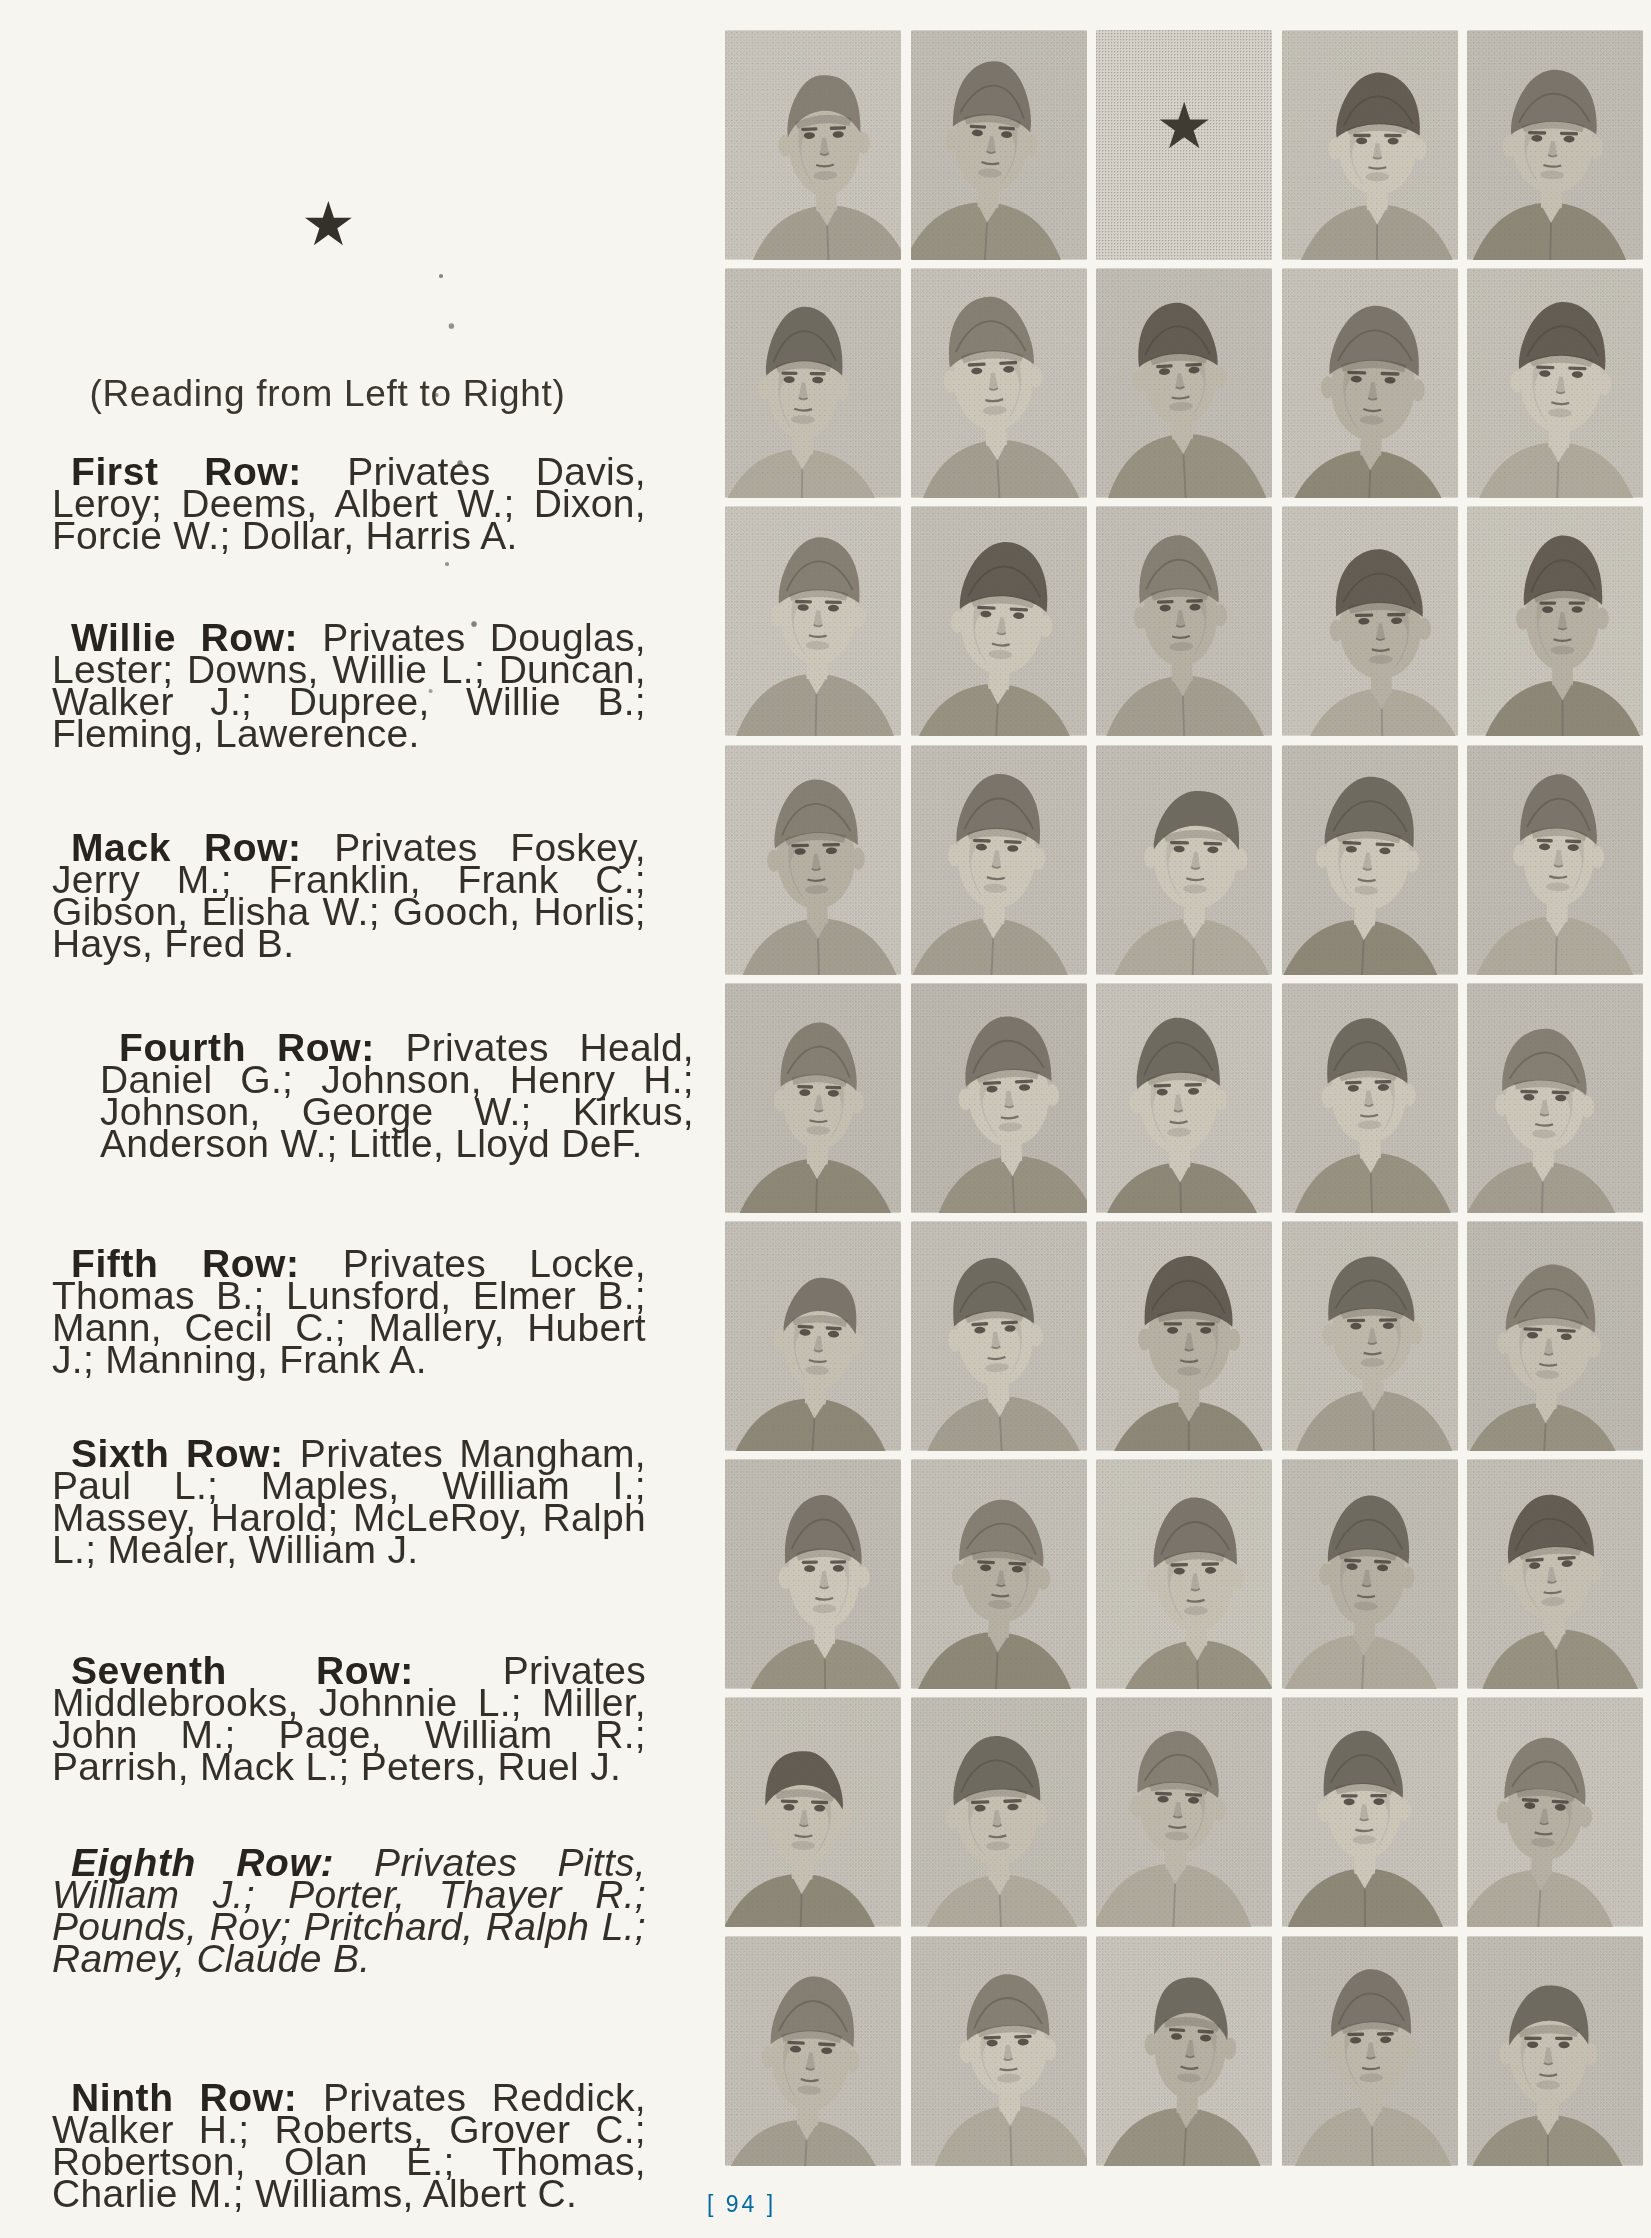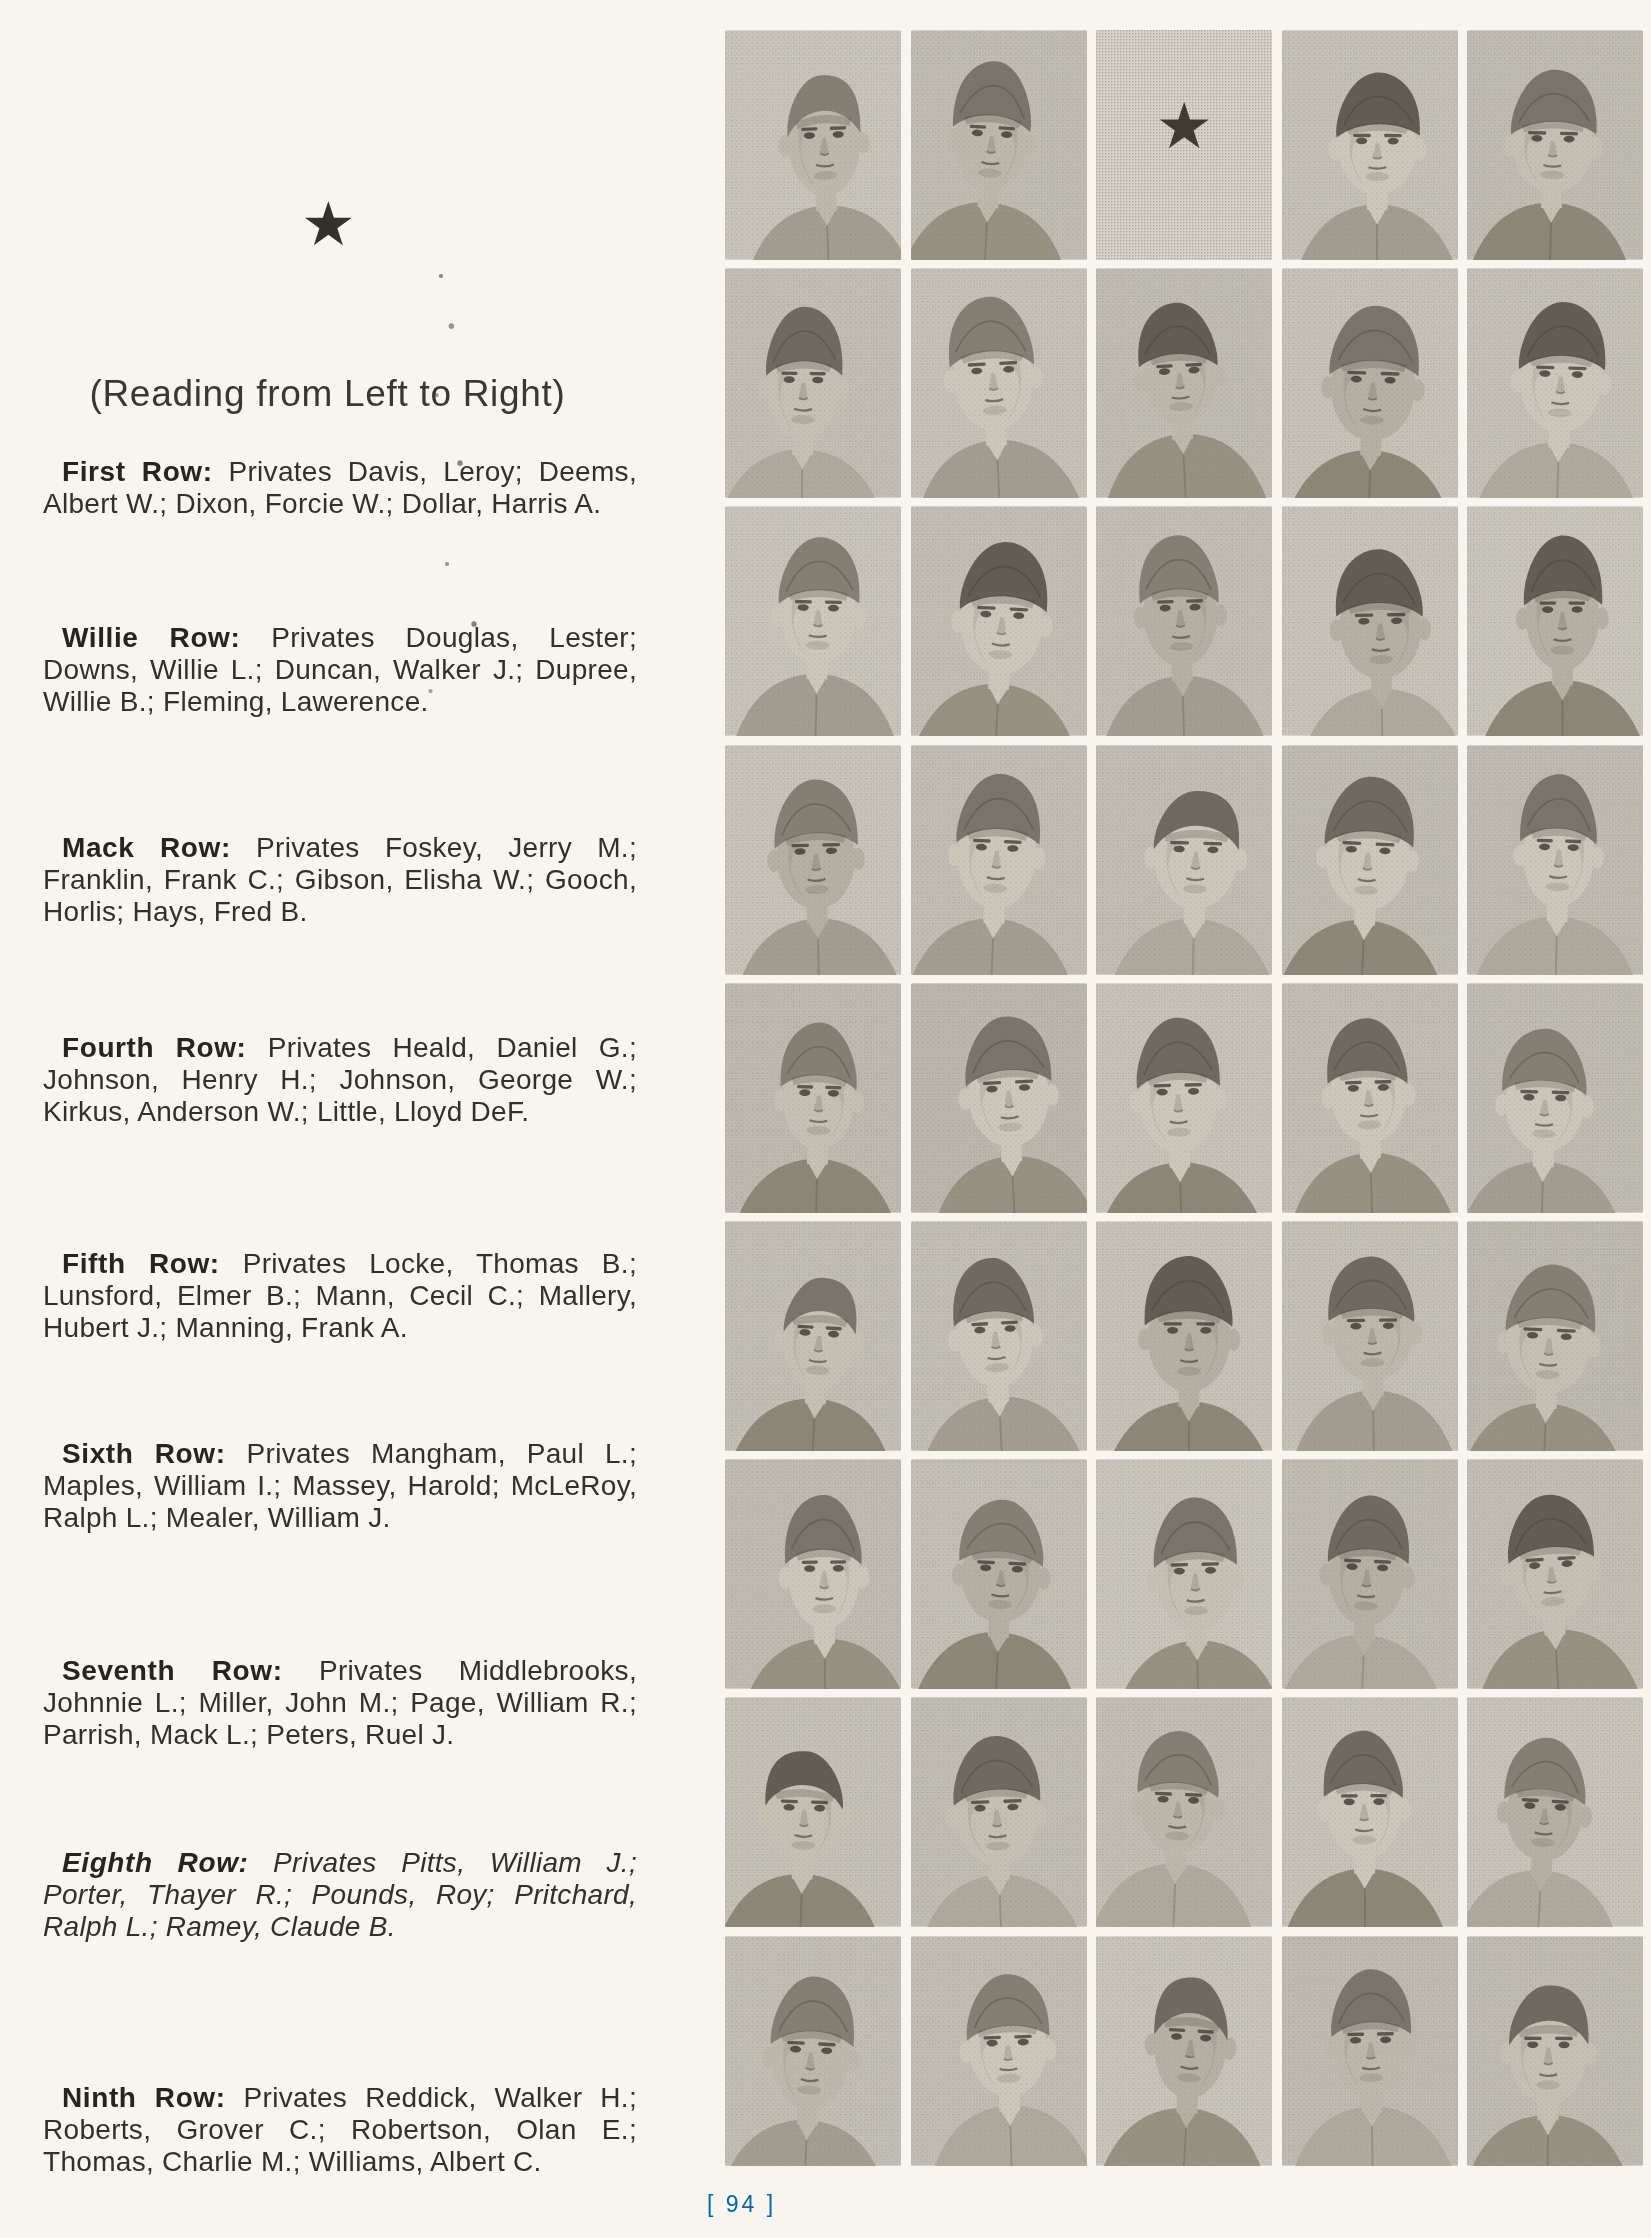--- a/index.html
+++ b/index.html
@@ -27,22 +27,22 @@
     background:#8d897f;
     box-shadow:10.4px 50px 0 0.7px #96918七;
     box-shadow:10.4px 50px 0 0.7px #96918a, -4.4px 119px 0 #a19c92, 19px 187px 0 0.7px #8a857b,
                6px 288px 0 #9b968c, 33px 348px 0 0.7px #878278, -10.4px 415px 0 #a8a399;
   }
   .note{
     position:absolute;left:22px;top:372px;width:611px;text-align:center;
     font-size:37px;line-height:1.2;color:#3a372f;letter-spacing:0.7px;
   }
   .roster-entry{
-    position:absolute;left:43px;width:594px;margin:0;
-    font-size:28px;line-height:32px;letter-spacing:0.3px;
+    position:absolute;left:52px;width:594px;margin:0;
+    font-size:39px;line-height:32px;letter-spacing:0.3px;
     text-align:justify;text-align-last:left;text-indent:19px;
     color:#33302a;
   }
   .roster-entry b{font-weight:700;letter-spacing:0.6px;color:#27241f;}
 
   
   .photo-grid{
     position:absolute;left:725px;top:30px;
     display:grid;grid-template-columns:repeat(5,176px);grid-auto-rows:230px;
     column-gap:9.6px;row-gap:8.2px;
@@ -86,21 +86,21 @@
   <div class="title-star">★</div>
 
   <div class="speckles"></div>
 
   <div class="note">(Reading from Left to Right)</div>
 
   <div id="roster">
       <p class="roster-entry" style="top: 456px;"><b>First Row:</b><span> Privates Davis, Leroy; Deems, Albert W.; Dixon, Forcie W.; Dollar, Harris A.</span></p>
       <p class="roster-entry" style="top: 622px;"><b>Willie Row:</b><span> Privates Douglas, Lester; Downs, Willie L.; Duncan, Walker J.; Dupree, Willie B.; Fleming, Lawerence.</span></p>
       <p class="roster-entry" style="top: 832px;"><b>Mack Row:</b><span> Privates Foskey, Jerry M.; Franklin, Frank C.; Gibson, Elisha W.; Gooch, Horlis; Hays, Fred B.</span></p>
-      <p class="roster-entry" style="top: 1032px;"><b>Fourth Row:</b><span> Privates Heald, Daniel G.; Johnson, Henry H.; Johnson, George W.; Kirkus, Anderson W.; Little, Lloyd DeF.</span></p>
+      <p class="roster-entry" style="top: 1032px; margin-left: 48px;"><b>Fourth Row:</b><span> Privates Heald, Daniel G.; Johnson, Henry H.; Johnson, George W.; Kirkus, Anderson W.; Little, Lloyd DeF.</span></p>
       <p class="roster-entry" style="top: 1248px;"><b>Fifth Row:</b><span> Privates Locke, Thomas B.; Lunsford, Elmer B.; Mann, Cecil C.; Mallery, Hubert J.; Manning, Frank A.</span></p>
       <p class="roster-entry" style="top: 1438px;"><b>Sixth Row:</b><span> Privates Mangham, Paul L.; Maples, William I.; Massey, Harold; McLeRoy, Ralph L.; Mealer, William J.</span></p>
       <p class="roster-entry" style="top: 1655px;"><b>Seventh Row:</b><span> Privates Middlebrooks, Johnnie L.; Miller, John M.; Page, William R.; Parrish, Mack L.; Peters, Ruel J.</span></p>
       <p class="roster-entry" style="top: 1847px; font-style: italic;"><b>Eighth Row:</b><span> Privates Pitts, William J.; Porter, Thayer R.; Pounds, Roy; Pritchard, Ralph L.; Ramey, Claude B.</span></p>
       <p class="roster-entry" style="top: 2063px; margin-top: 19px;"><b>Ninth Row:</b><span> Privates Reddick, Walker H.; Roberts, Grover C.; Robertson, Olan E.; Thomas, Charlie M.; Williams, Albert C.</span></p>
     </div>
 
   <div class="photo-grid" id="photo-grid">
       <div class="photo-cell" title="Davis, Leroy">
         <svg viewBox="0 0 238 310" width="176" height="230" xmlns="http://www.w3.org/2000/svg">

